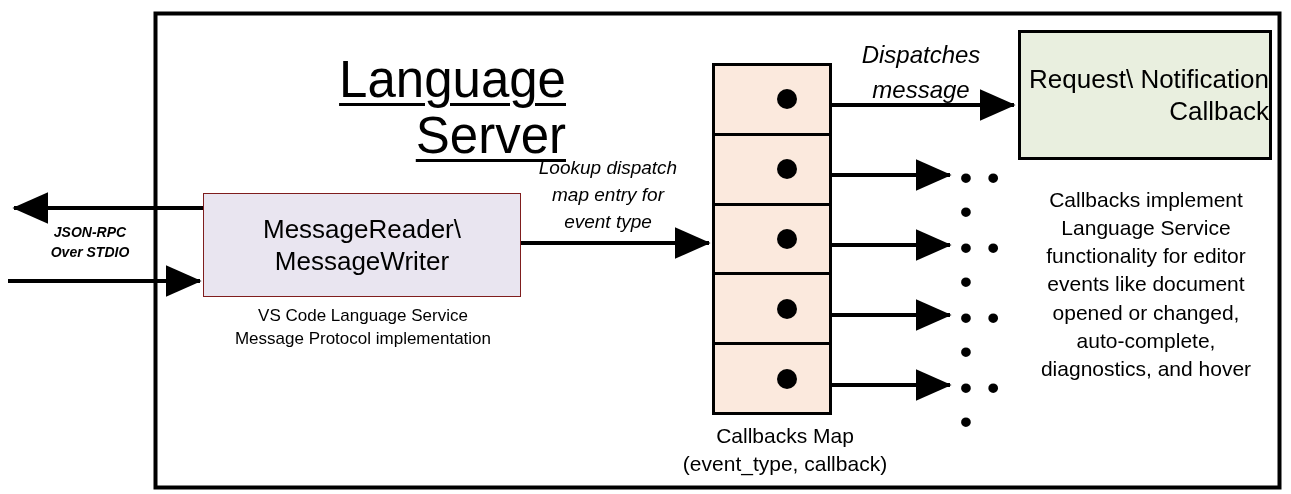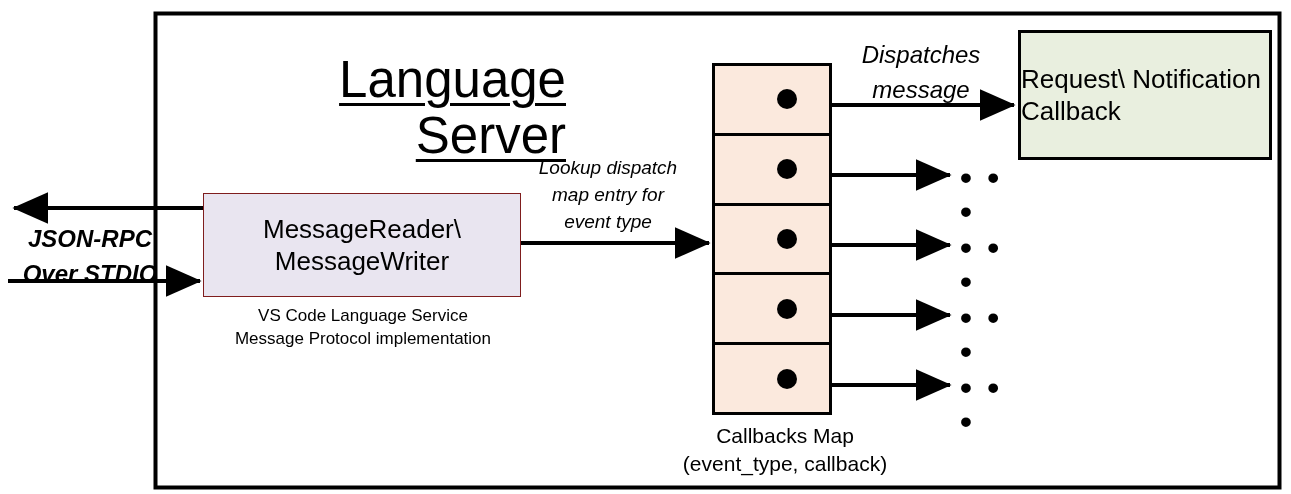--- a/index.html
+++ b/index.html
@@ -72,21 +72,21 @@
     width: 340px;
     font-size: 17px;
     line-height: 1.35;
   }
 
   
   #jsonrpc-label {
     left: 20px;
     top: 222px;
     width: 140px;
-    font-size: 24px;
+    font-size: 14px;
     font-style: italic;
     font-weight: bold;
     line-height: 1.45;
   }
 
   
   #lookup-label {
     left: 513px;
     top: 155px;
     width: 190px;
@@ -156,21 +156,21 @@
     background: #E9EFDF;
     border: 3px solid #000;
     box-sizing: border-box;
     display: flex;
     align-items: center;
     justify-content: center;
   }
   #callback-label {
     font-size: 26px;
     line-height: 1.25;
-    text-align: left;
+    text-align: right;
   }
   #callback-caption {
     left: 1010px;
     top: 186px;
     width: 272px;
     font-size: 21px;
     line-height: 1.34;
   }
 
   
@@ -265,14 +265,21 @@
   <div class="ellipsis" style="top:160px">• • •</div>
   <div class="ellipsis" style="top:230px">• • •</div>
   <div class="ellipsis" style="top:300px">• • •</div>
   <div class="ellipsis" style="top:370px">• • •</div>
 
   <div id="callback-box">
     <div id="callback-label">Request\
 Notification
 Callback</div>
   </div>
+  <div class="txt" id="callback-caption">Callbacks implement
+Language Service
+functionality for editor
+events like document
+opened or changed,
+auto-complete,
+diagnostics, and hover</div>
 
 </div>
 
 </body></html>

